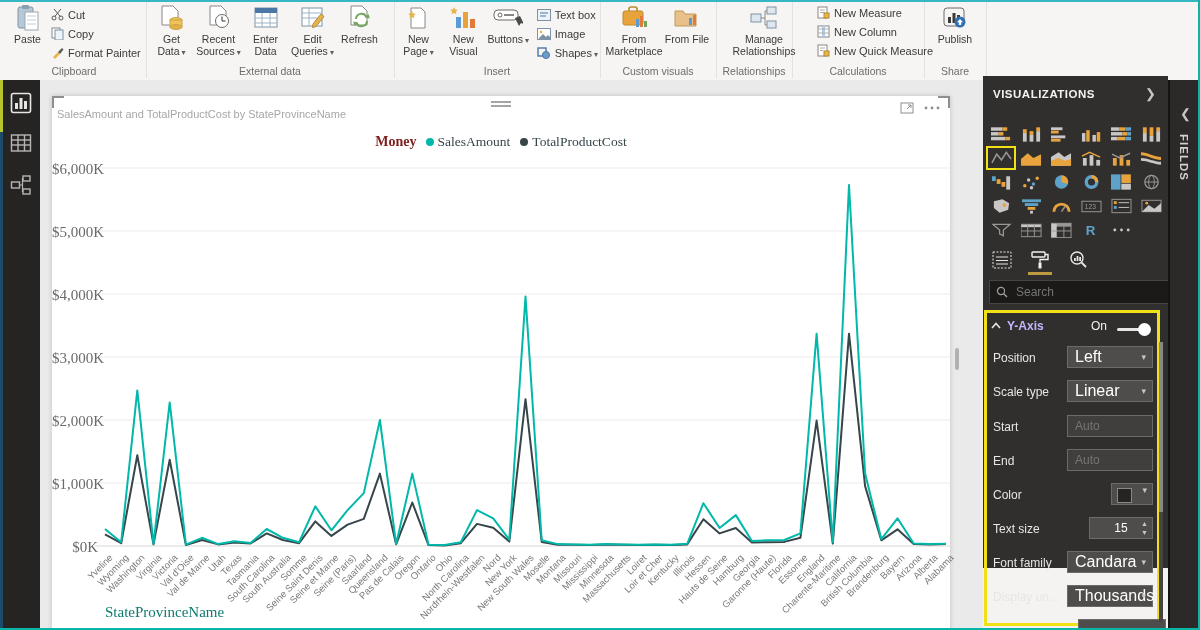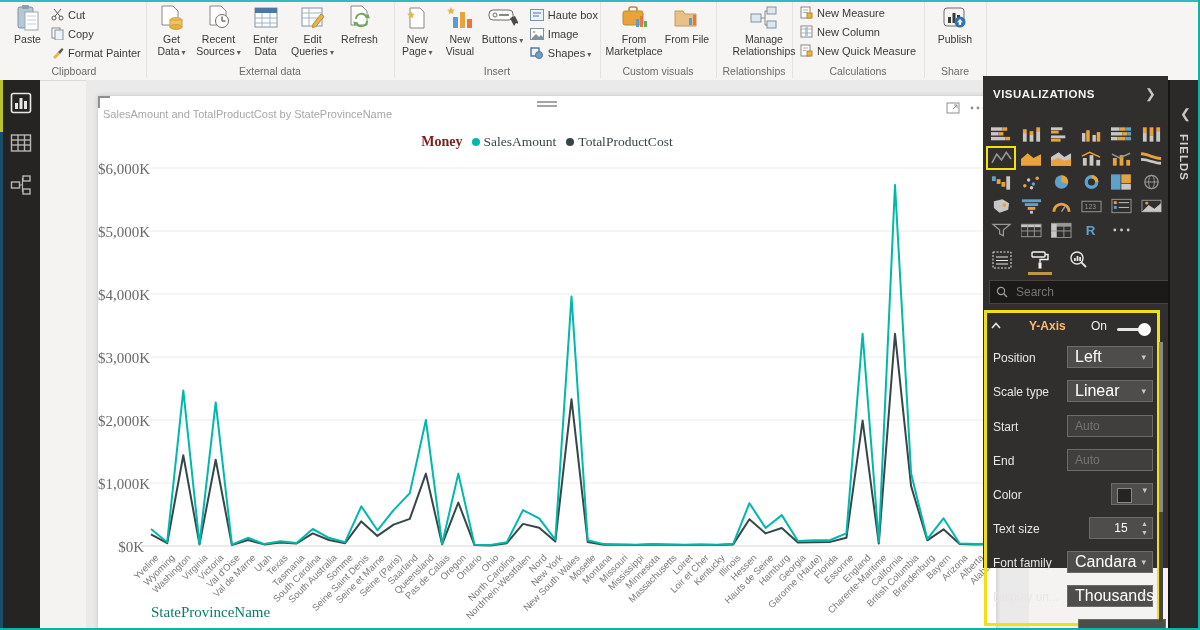--- a/index.html
+++ b/index.html
@@ -16,21 +16,21 @@
   .bigbtn .bico{height:30px;display:flex;align-items:center;justify-content:center;margin-top:1px;}
   .scol{display:flex;flex-direction:column;justify-content:flex-start;padding-top:3px;}
   .srow{display:flex;align-items:center;gap:4px;font-size:11px;color:#3b3a39;height:19px;cursor:pointer;white-space:nowrap;}
   .car::after{content:"▾";font-size:8px;color:#605e5c;margin-left:2px;}
   
   .leftnav{position:absolute;left:0;top:80px;width:40px;height:550px;background:#252423;}
   .lnav-ind-y{position:absolute;left:0;top:0;width:3px;height:52px;background:#b7c42c;}
   .lnav-ind-b{position:absolute;left:0;top:52px;width:3px;height:498px;background:#1b4d6b;}
   .lnavbtn{position:absolute;left:8px;width:26px;height:26px;display:flex;align-items:center;justify-content:center;cursor:pointer;}
   
-  .canvas{position:absolute;left:40px;top:80px;width:943px;height:550px;background:#eaeaea;margin-left:46px;}
+  .canvas{position:absolute;left:40px;top:80px;width:943px;height:550px;background:#eaeaea;}
   .card{position:absolute;left:12px;top:16px;width:898px;height:540px;background:#ffffff;
         box-shadow:0 0 5px rgba(0,0,0,.18);}
   .corner-l{position:absolute;left:0;top:0;width:10px;height:10px;border-top:2px solid #8f8f8f;border-left:2px solid #8f8f8f;}
   .corner-r{position:absolute;right:0;top:0;width:10px;height:10px;border-top:2px solid #8f8f8f;border-right:2px solid #8f8f8f;}
   .draghandle{position:absolute;left:437px;top:4px;width:24px;cursor:grab;}
   .cardicons{position:absolute;right:10px;top:6px;display:flex;gap:10px;align-items:center;}
   .ctitle{position:absolute;left:5px;top:12px;font-size:11px;color:#a9a7a5;}
   .legend{position:absolute;left:0;top:38px;width:898px;display:flex;justify-content:center;align-items:center;gap:9px;
           font-family:"Liberation Serif",serif;font-size:13.5px;color:#374649;}
   .legend .ltitle{font-weight:bold;color:#7c1d1d;font-size:14px;}
@@ -52,21 +52,21 @@
   .vico.sel{outline:2px solid #f0e116;outline-offset:-2px;}
   .ptabs{position:absolute;left:6px;top:172px;display:flex;gap:12px;}
   .ptab{width:26px;height:24px;display:flex;align-items:center;justify-content:center;cursor:pointer;position:relative;}
   .ptab.active::after{content:"";position:absolute;left:1px;right:1px;bottom:-3px;height:3px;background:#bd9a3f;}
   .psearch{position:absolute;left:6px;top:204px;width:166px;height:22px;background:#1b1a19;border:1px solid #454442;
            display:flex;align-items:center;gap:6px;padding:0 6px;}
   .psearch input{background:transparent;border:none;outline:none;color:#a19f9d;font-size:12px;width:120px;font-family:"Liberation Sans",sans-serif;}
   .ybox{position:absolute;left:1px;top:234px;width:176px;height:316px;border:3px solid #f0e116;box-sizing:border-box;}
   .yhead{position:absolute;left:8px;top:240px;width:160px;height:24px;}
   .yhead .chev{position:absolute;left:0;top:6px;}
-  .yhead .ylabel{position:absolute;left:16px;top:3px;font-size:12px;font-weight:bold;color:#fdba74;margin-left:22px;}
+  .yhead .ylabel{position:absolute;left:16px;top:3px;font-size:12px;font-weight:bold;color:#c4b5fd;}
   .yhead .ystate{position:absolute;left:100px;top:3px;font-size:12px;color:#f3f2f1;}
   .toggle{position:absolute;left:126px;top:7px;width:34px;height:13px;cursor:pointer;}
   .toggle .track{position:absolute;left:0;top:5px;width:30px;height:3px;background:#e8e6e3;border-radius:2px;}
   .toggle .knob{position:absolute;right:0;top:0;width:13px;height:13px;border-radius:50%;background:#ffffff;}
   .prow{position:absolute;left:10px;width:160px;height:24px;}
   .plabel{position:absolute;left:0;top:0;line-height:24px;font-size:12px;color:#e8e6e3;white-space:nowrap;}
   .dd{position:absolute;right:0;top:0;width:86px;height:22px;background:#4f4d4b;border:1px solid #6d6b69;
       box-sizing:border-box;color:#fff;font-size:16px;line-height:20px;padding-left:7px;cursor:pointer;}
   .dd::after{content:"▾";position:absolute;right:6px;top:0;font-size:9px;color:#c8c6c4;}
   .ainput{position:absolute;right:0;top:0;width:86px;height:22px;background:#413f3e;border:1px solid #6d6b69;
@@ -245,21 +245,21 @@
         </div>
         <div class="scol" style="padding-left:6px;">
           <div class="srow">
             <span>
                 <svg width="14" height="12" viewBox="0 0 14 12">
                   <rect x="0.5" y="0.5" width="13" height="11" fill="#eef3f7" stroke="#7d93a5"></rect>
                   <line x1="3" y1="4" x2="11" y2="4" stroke="#4a76a8"></line>
                   <line x1="3" y1="7" x2="9" y2="7" stroke="#4a76a8"></line>
                 </svg>
               </span>
-            <span>Haute box</span>
+            <span>Text box</span>
           </div>
           <div class="srow">
             <span>
                 <svg width="14" height="12" viewBox="0 0 14 12">
                   <rect x="0.5" y="0.5" width="13" height="11" fill="#fff" stroke="#7d93a5"></rect>
                   <circle cx="4" cy="4" r="1.3" fill="#e9b44c"></circle>
                   <path d="M2 10 L6 6 L9 9 L11 7 L13 9 V11 H2 Z" fill="#7d93a5"></path>
                 </svg>
               </span>
             <span>Image</span>
@@ -317,21 +317,21 @@
                 <path d="M11 12 h4 v-7 h2 M15 12 v7 h2" fill="none" stroke="#8a8886"></path>
               </svg>
           </span>
           <span>Manage Relationships</span>
         </div>
       </div>
       <div class="glabel">Relationships</div>
     </div>
 
     <div class="rgroup" style="left:792px;width:132px;">
-      <div class="scol" style="padding-left:8px;">
+      <div class="scol" style="padding-left:25px;">
         <div class="srow">
           <span>
               <svg width="13" height="13" viewBox="0 0 13 13">
                 <rect x="1" y="1" width="9" height="11" fill="#fff" stroke="#8a8886"></rect>
                 <line x1="3" y1="4" x2="8" y2="4" stroke="#b0aeac"></line>
                 <line x1="3" y1="6.5" x2="8" y2="6.5" stroke="#b0aeac"></line>
                 <rect x="7" y="7" width="5" height="5" fill="#e9b44c" stroke="#b68a2e"></rect>
               </svg>
             </span>
           <span>New Measure</span>

